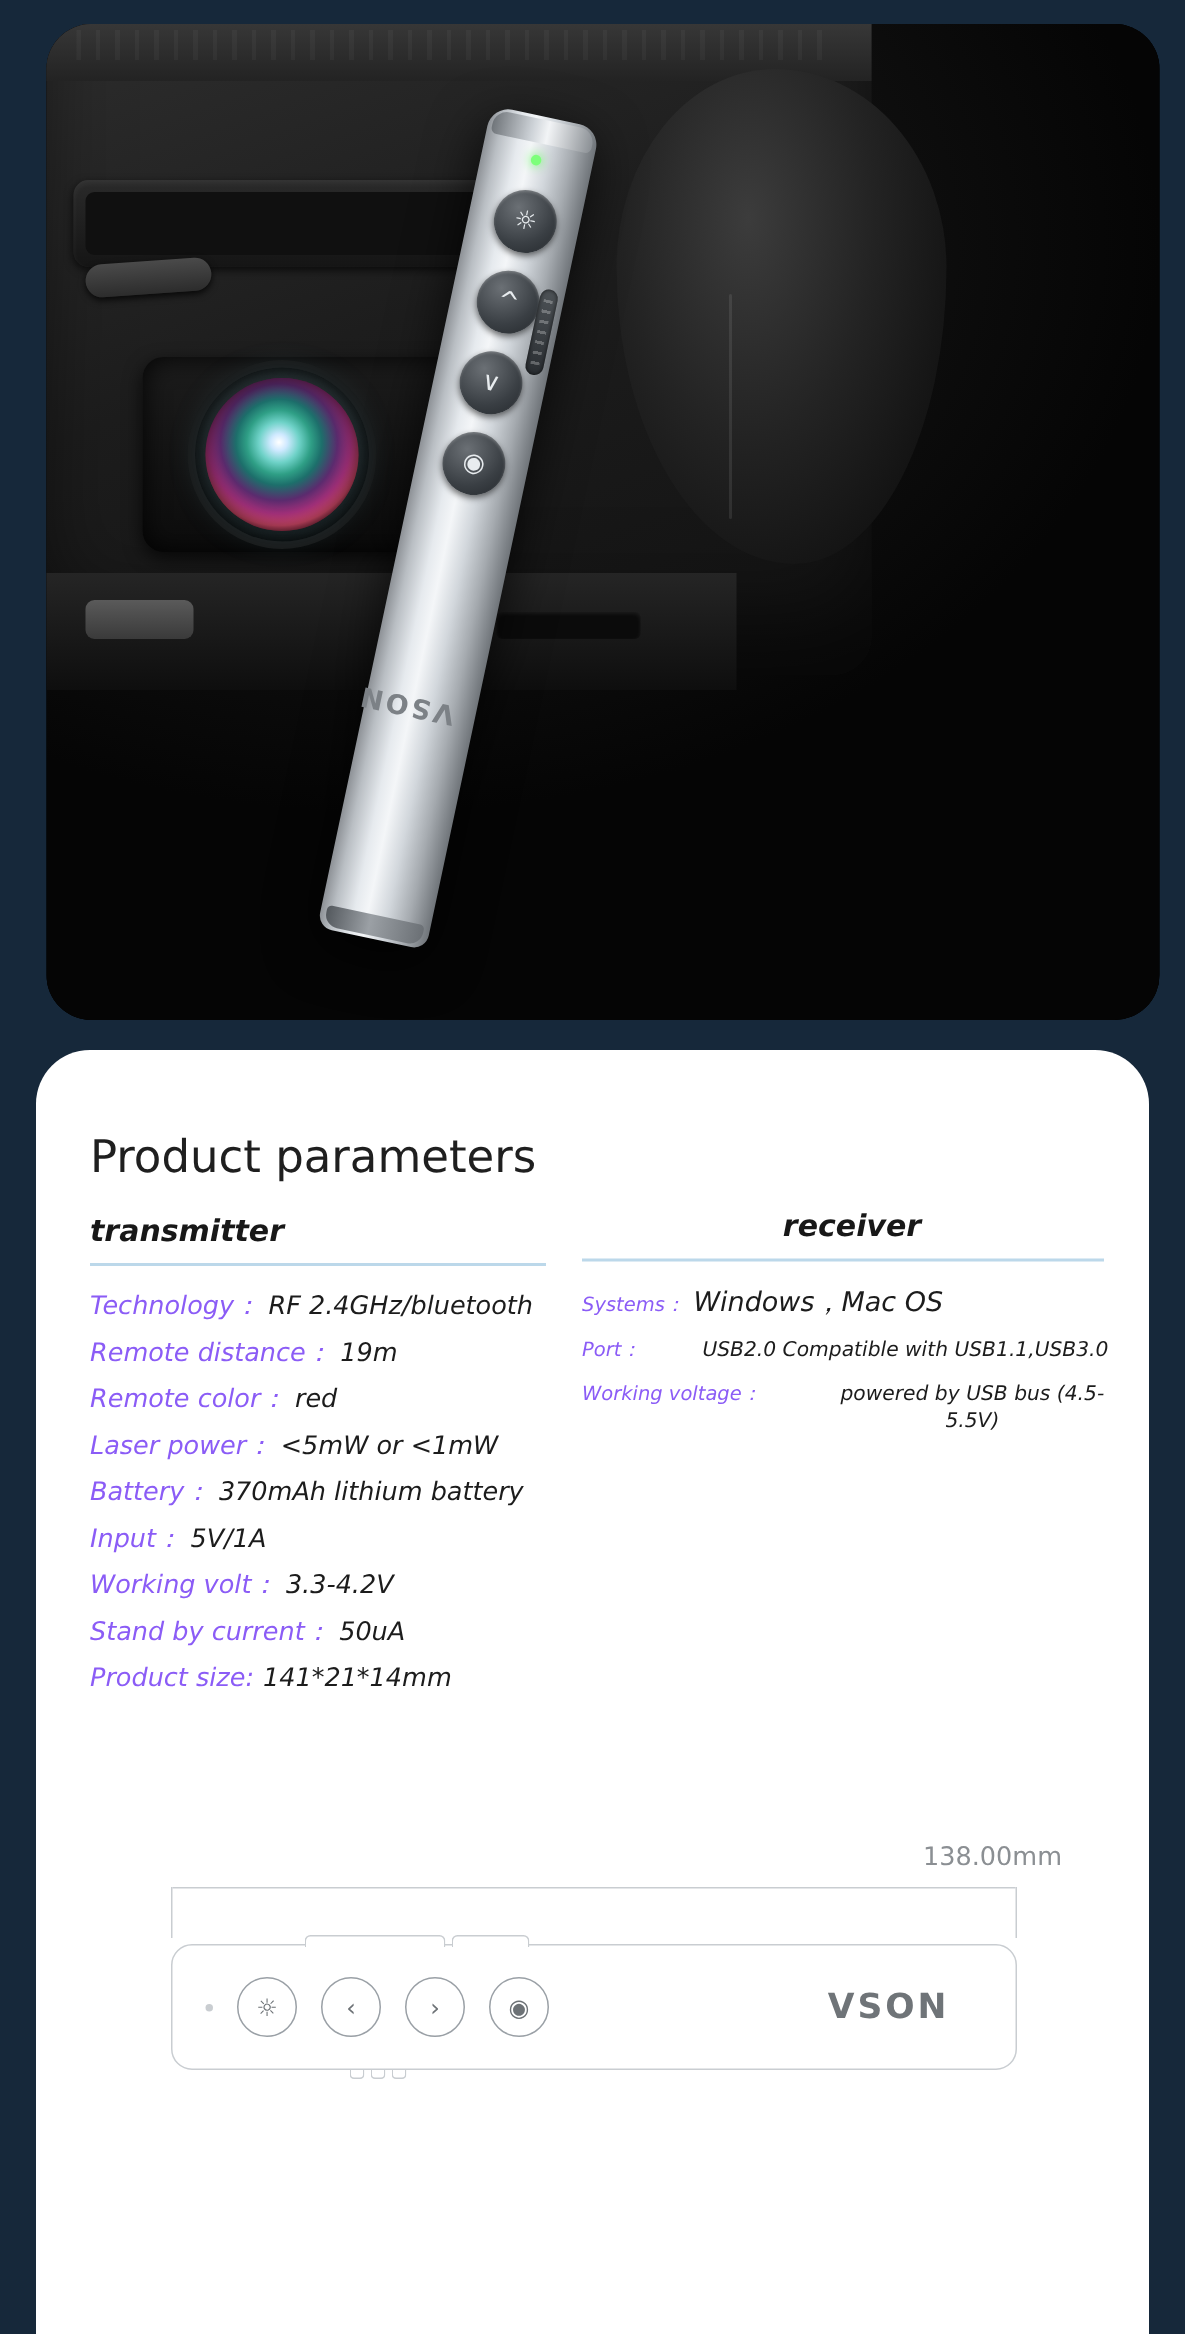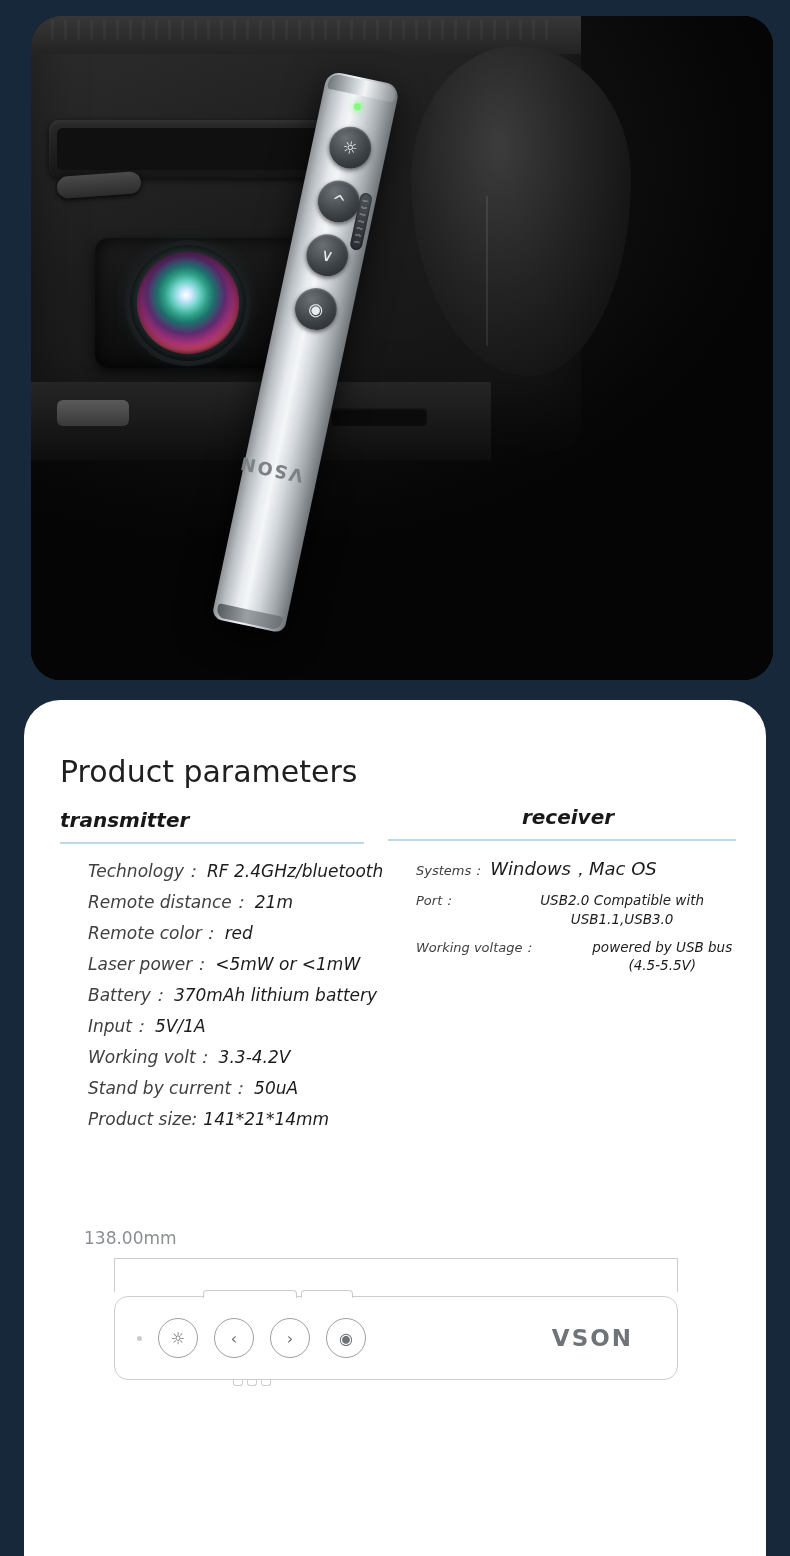--- a/index.html
+++ b/index.html
@@ -273,44 +273,43 @@
 
   .spec-list { margin-top: 16px; }
   .spec-row {
     display: flex;
     align-items: baseline;
     margin-bottom: 8px;
     line-height: 1.35;
   }
   .spec-label {
     font-size: 17px;
-    color: #404040;
+    color: #8b5cf6;
     white-space: nowrap;
-    margin-left: 28px;
   }
   .spec-value {
     font-size: 17px;
     color: #1c1c1c;
     margin-left: 6px;
   }
   
   .col-right .spec-row { margin-bottom: 10px; }
   .col-right .spec-label { font-size: 13px; }
   .col-right .spec-value { font-size: 18px; }
   .col-right .spec-row.small .spec-value { font-size: 13.5px; margin-left: 41px; }
 
   
   .dim-wrap {
     position: absolute;
     left: 60px;
     top: 528px;
     width: 624px;
   }
   .dim-label {
-    text-align: left;
+    text-align: right;
     font-size: 17px;
     color: #8b8f93;
     margin-bottom: 10px;
   }
   .dim-line {
     position: relative;
     height: 34px;
     margin: 0 30px;
     border-left: 1px solid #c9cdd1;
     border-right: 1px solid #c9cdd1;
@@ -429,21 +428,21 @@
     <div class="col col-left">
       <div class="col-head">transmitter</div>
       <div class="col-rule"></div>
       <div class="spec-list">
         <div class="spec-row">
           <span class="spec-label">Technology：</span>
           <span class="spec-value">RF 2.4GHz/bluetooth</span>
         </div>
         <div class="spec-row">
           <span class="spec-label">Remote distance：</span>
-          <span class="spec-value">21m</span>
+          <span class="spec-value">19m</span>
         </div>
         <div class="spec-row">
           <span class="spec-label">Remote color：</span>
           <span class="spec-value">red</span>
         </div>
         <div class="spec-row">
           <span class="spec-label">Laser power：</span>
           <span class="spec-value">&lt;5mW or &lt;1mW</span>
         </div>
         <div class="spec-row">

